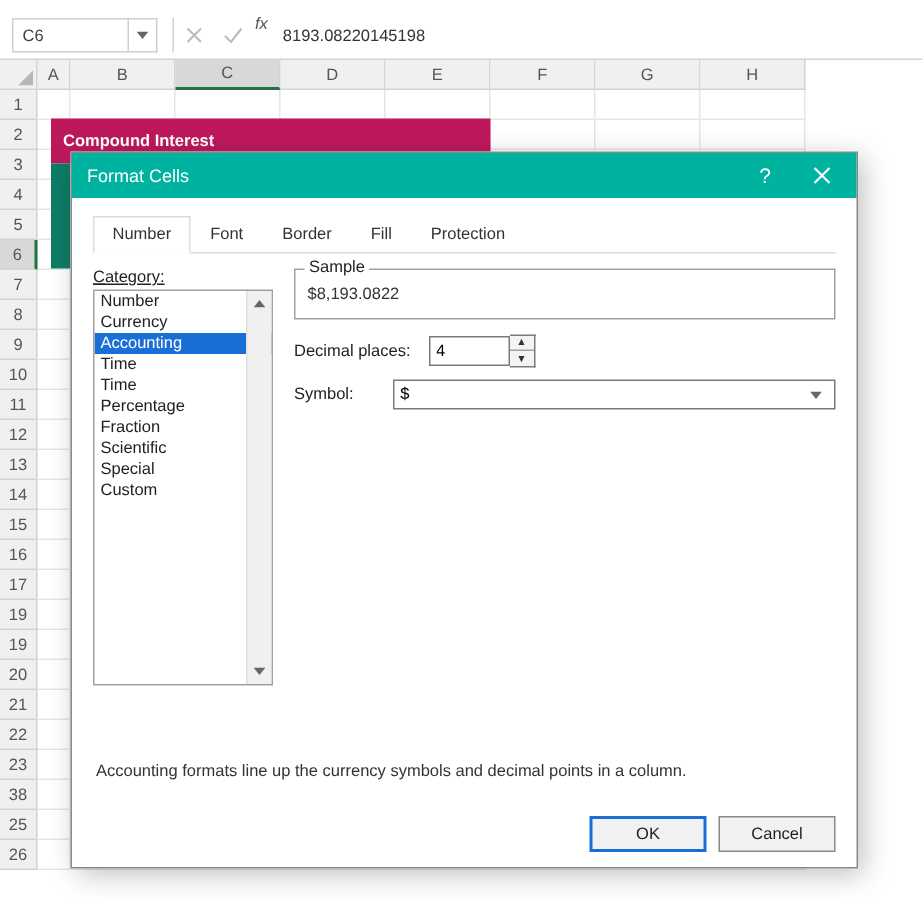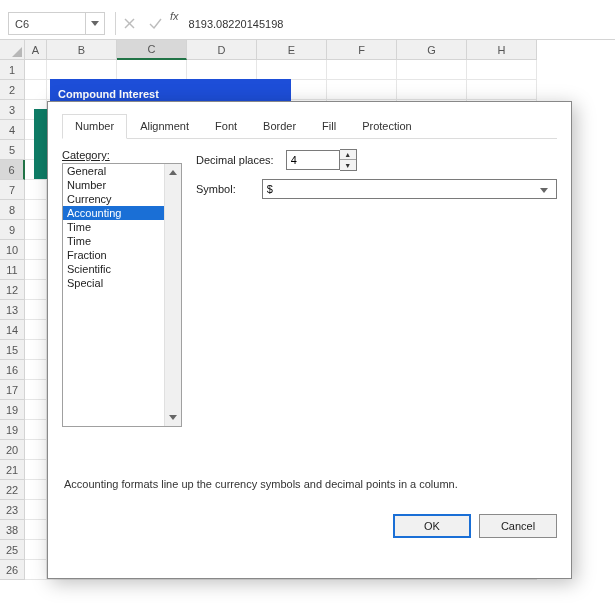--- a/index.html
+++ b/index.html
@@ -23,21 +23,21 @@
 .corner svg { position:absolute; right:2px; bottom:2px; }
 .ch { border-right:1px solid #d4d4d4; border-bottom:1px solid #d4d4d4; background:#f0f0f0; display:flex; align-items:center; justify-content:center; color:#555; }
 .ch.active { background:#d8d8d8; border-bottom:2px solid #217346; }
 .rows { }
 .row { display:flex; height:20px; }
 .rh { width:25px; border-right:1px solid #d4d4d4; border-bottom:1px solid #d4d4d4; background:#f0f0f0; display:flex; align-items:center; justify-content:center; color:#555; }
 .rh.active { background:#d8d8d8; border-right:2px solid #217346; }
 .cell { border-right:1px solid #e6e6e6; border-bottom:1px solid #e6e6e6; }
 
 
-.banner { position:absolute; top:79px; left:50px; width:241px; height:30px; background:#1d4ed8; color:#fff; display:flex; align-items:center; padding-left:8px; font-size:13px; font-weight:bold; }
+.banner { position:absolute; top:79px; left:34px; width:293px; height:30px; background:#be185d; color:#fff; display:flex; align-items:center; padding-left:8px; font-size:13px; font-weight:bold; }
 .teal-block { position:absolute; top:109px; left:34px; width:13px; height:70px; background:#0e7c66; }
 
 
 .dlg { position:absolute; top:101px; left:47px; width:525px; height:478px; background:#fff; border:1px solid #888; box-shadow:4px 4px 18px rgba(0,0,0,0.25); }
 .titlebar { height:30px; background:#00b3a1; display:flex; align-items:center; padding:0 4px 0 10px; color:#fff; }
 .titlebar .title { flex:1; font-size:12px; }
 .titlebar .tbtn { width:38px; height:30px; display:flex; align-items:center; justify-content:center; color:#fff; font-size:14px; }
 .dlg-body { padding:12px 14px 14px 14px; position:relative; height:448px; }
 
 
@@ -410,59 +410,73 @@
       </div>
     </div>
 </div>
 
 <div class="banner">
   <span>Compound Interest</span>
 </div>
 <div class="teal-block"></div>
 
 <div class="dlg">
+  <div class="titlebar">
+    <div class="title">Format Cells</div>
+    <div class="tbtn">?</div>
+    <div class="tbtn">
+      <svg width="12" height="12">
+          <line x1="1" y1="1" x2="11" y2="11" stroke="#fff" stroke-width="1.4"></line>
+          <line x1="11" y1="1" x2="1" y2="11" stroke="#fff" stroke-width="1.4"></line>
+        </svg>
+    </div>
+  </div>
   <div class="dlg-body">
     <div class="tabs" id="tabs">
         <div class="tab active">Number</div>
-        <div class="tab">Alignment</div>
         <div class="tab">Font</div>
         <div class="tab">Border</div>
         <div class="tab">Fill</div>
         <div class="tab">Protection</div>
       </div>
     <div class="content">
       <div class="leftcol">
         <span class="label ulabel"><span class="u">C</span>ategory:</span>
         <div class="catbox">
           <div id="catlist">
-              <div class="catitem">General</div>
               <div class="catitem">Number</div>
               <div class="catitem">Currency</div>
               <div class="catitem selected">Accounting</div>
               <div class="catitem">Time</div>
               <div class="catitem">Time</div>
+              <div class="catitem">Percentage</div>
               <div class="catitem">Fraction</div>
               <div class="catitem">Scientific</div>
               <div class="catitem">Special</div>
+              <div class="catitem">Custom</div>
             </div>
           <div class="scrollbar">
             <div class="arr">
                 <svg width="8" height="5">
                   <polygon points="4,0 8,5 0,5" fill="#666"></polygon>
                 </svg>
               </div>
             <div class="arr">
                 <svg width="8" height="5">
                   <polygon points="0,0 8,0 4,5" fill="#666"></polygon>
                 </svg>
               </div>
           </div>
         </div>
       </div>
       <div class="rightcol">
+        <div class="sample-box">
+          <span class="sample-legend">Sample</span>
+          <span>$8,193.0822</span>
+        </div>
         <div class="field-row">
           <label><span class="u">D</span>ecimal places:</label>
           <div class="spinwrap" style="margin-left:6px">
             <input class="spininput" value="4" style="">
             <div class="spinbtns">
               <div>▲</div>
               <div>▼</div>
             </div>
           </div>
         </div>

